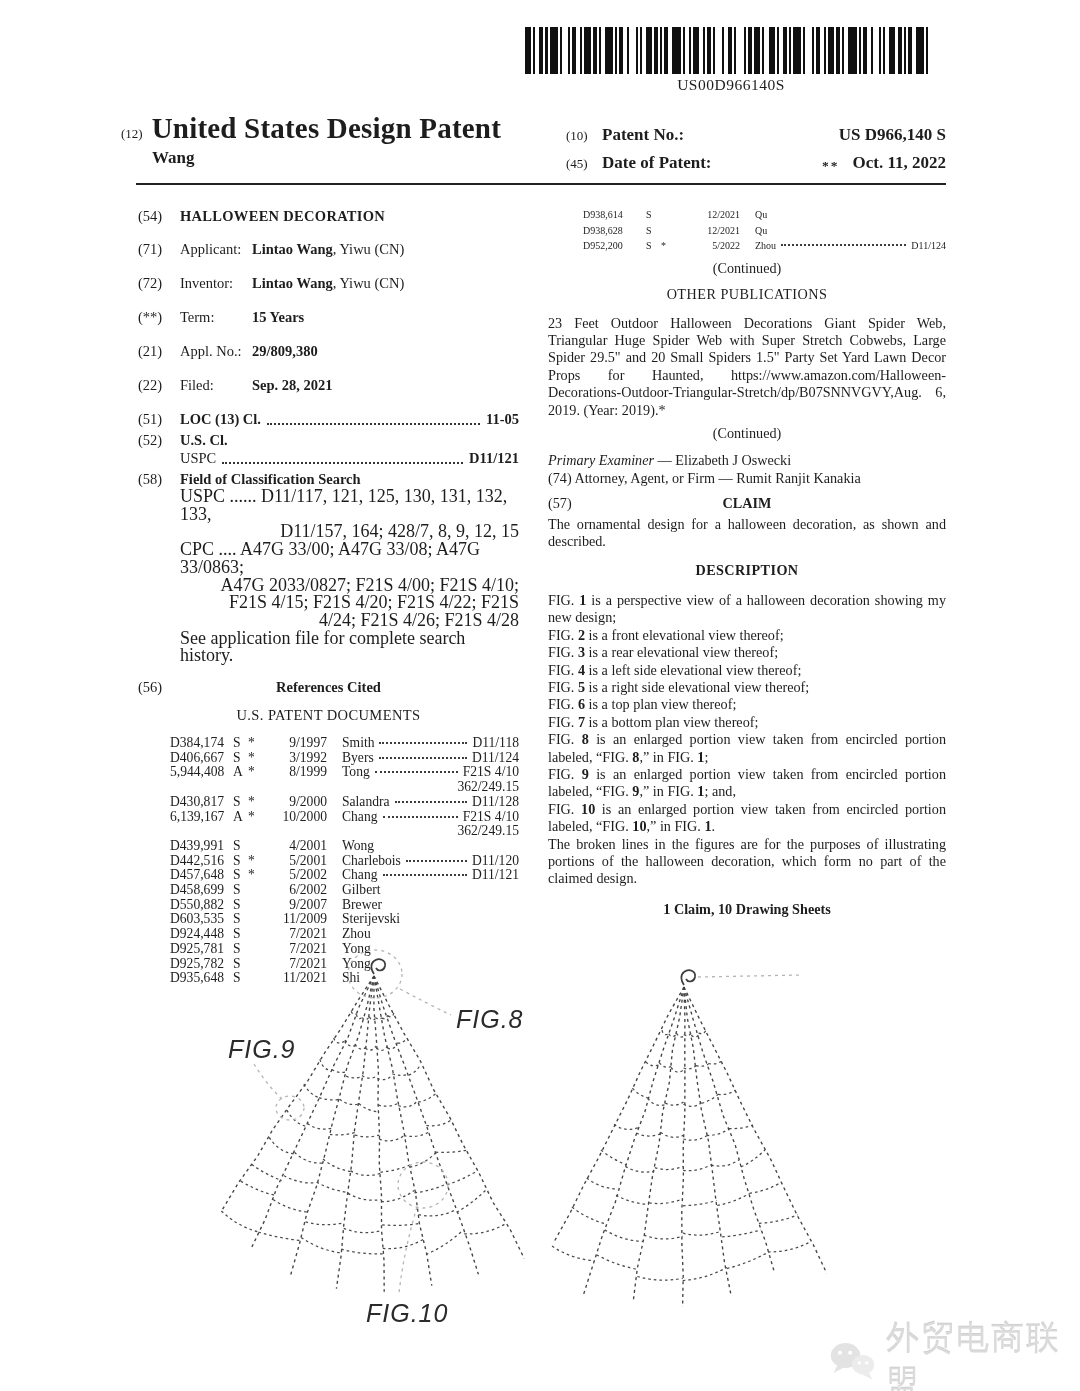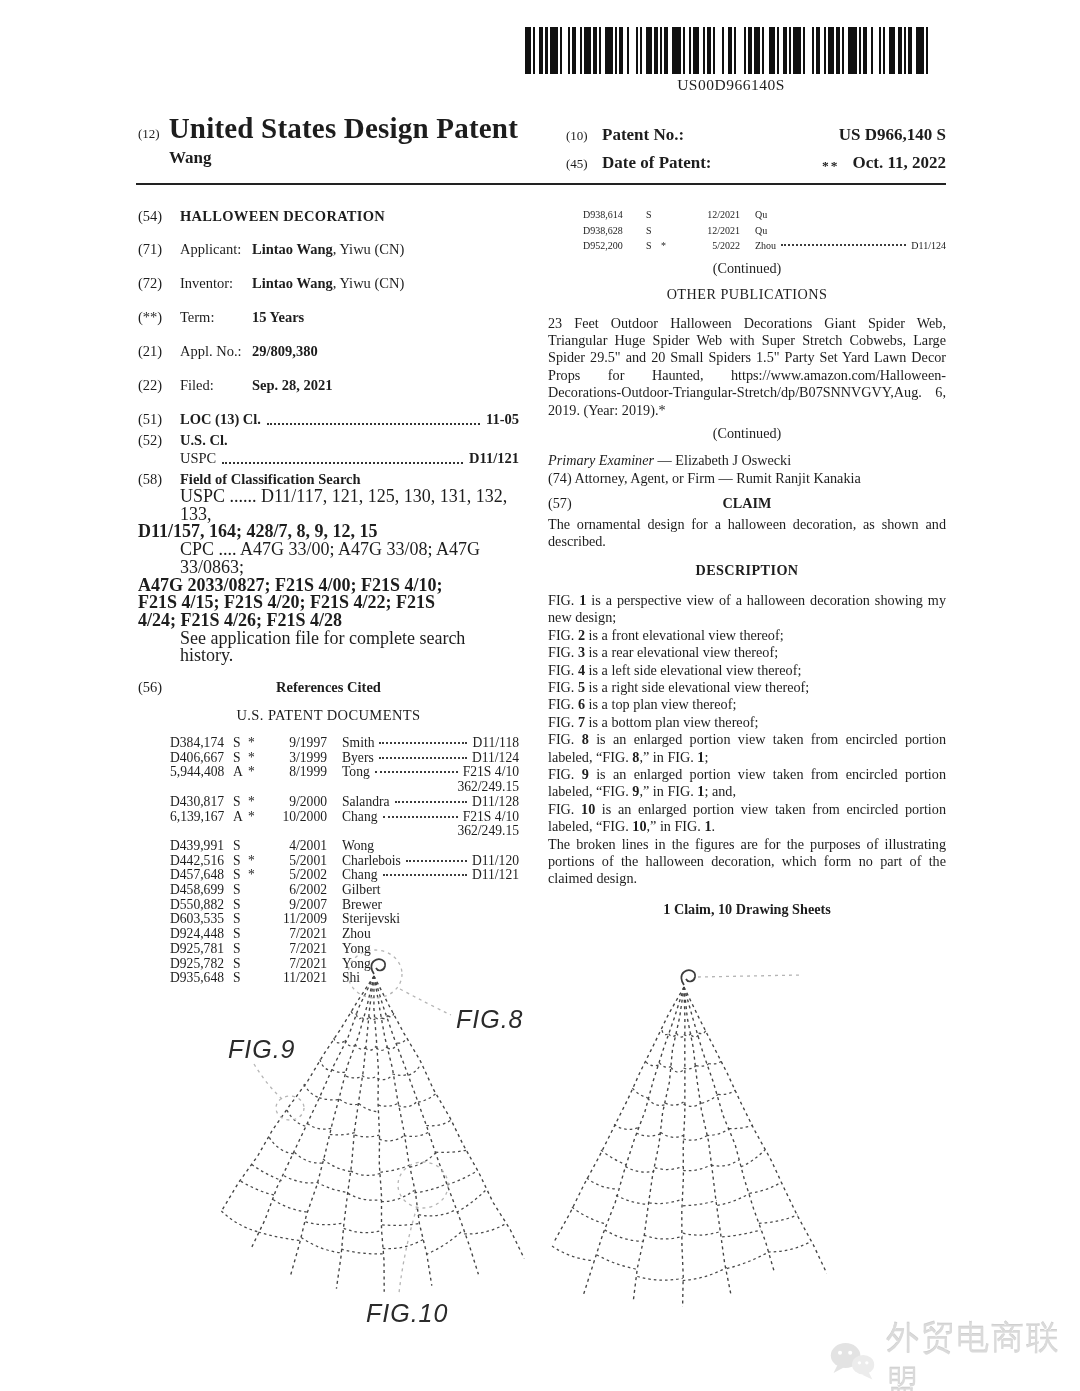--- a/index.html
+++ b/index.html
@@ -6,21 +6,21 @@
   .page{position:relative;width:1080px;height:1391px;background:#fff;overflow:hidden;
         font-family:"Liberation Serif",serif;color:#1d1d1d;}
 
   
   .barcode{position:absolute;left:525px;top:27px;width:412px;height:47px;display:flex;}
   .barcode .bar{height:100%;}
   .barcode-text{position:absolute;left:525px;top:76px;width:412px;text-align:center;
                 font-size:15.5px;letter-spacing:.5px;}
 
   
-  .hdr-left{position:absolute;left:138px;top:112px;}
+  .hdr-left{position:absolute;left:121px;top:112px;}
   .hdr-title-row{display:flex;align-items:baseline;}
   .code-small{font-size:13px;margin-right:9px;}
   .main-title{font-size:29px;font-weight:bold;letter-spacing:.2px;white-space:nowrap;}
   .inventor-name{font-size:17px;font-weight:bold;margin:3px 0 0 31px;}
 
   .hdr-right{position:absolute;left:566px;top:121px;width:380px;font-size:17px;}
   .hdr-right .hrow{display:flex;align-items:baseline;line-height:27px;}
   .hdr-right .hcode{font-size:13px;width:36px;flex:none;}
   .hdr-right .hlabel{font-weight:bold;}
   .hdr-right .hval{margin-left:auto;font-weight:bold;white-space:nowrap;}
@@ -38,21 +38,21 @@
   .row54 .ttl{font-weight:bold;letter-spacing:.3px;}
   .frow{display:flex;margin-bottom:16px;}
   .flabel{width:72px;flex:none;}
   .leader{flex:1;border-bottom:2px dotted #333;margin:0 6px;transform:translateY(-3px);}
   .loc-row{display:flex;margin-bottom:3px;}
   .b{font-weight:bold;}
   .uscl-line{display:flex;}
   .uspc-row{display:flex;padding-left:42px;margin-bottom:3px;}
   .fcs-head{display:flex;}
   .fcs-line{padding-left:42px;font-size:18px;line-height:17.7px;}
-  .fcs-line.right{text-align:left;padding-left:0;font-weight:bold;}
+  .fcs-line.right{text-align:right;padding-left:0;}
 
   .refs-head{position:relative;text-align:center;font-weight:bold;margin:13px 0 10px;}
   .refs-head .num-abs{position:absolute;left:0;top:0;font-weight:normal;text-align:right;}
   .refs-sub{text-align:center;letter-spacing:.4px;margin-bottom:12px;}
 
   .refs{font-size:13.6px;line-height:14.7px;}
   .refs-cont{font-size:10px;line-height:15.6px;}
   .ref-row{display:flex;align-items:baseline;padding-left:32px;}
   .refs-cont .ref-row{padding-left:35px;}
   .rnum{width:63px;flex:none;}
@@ -320,21 +320,21 @@
           <span class="rstar">*</span>
           <span class="rdate">9/1997</span>
           <span class="rname">Smith</span>
           <span class="rlead"></span>
           <span class="rcls">D11/118</span>
         </div>
         <div class="ref-row">
           <span class="rnum">D406,667</span>
           <span class="rkind">S</span>
           <span class="rstar">*</span>
-          <span class="rdate">3/1999</span>
+          <span class="rdate">3/1992</span>
           <span class="rname">Byers</span>
           <span class="rlead"></span>
           <span class="rcls">D11/124</span>
         </div>
         <div class="ref-row">
           <span class="rnum">5,944,408</span>
           <span class="rkind">A</span>
           <span class="rstar">*</span>
           <span class="rdate">8/1999</span>
           <span class="rname">Tong</span>

